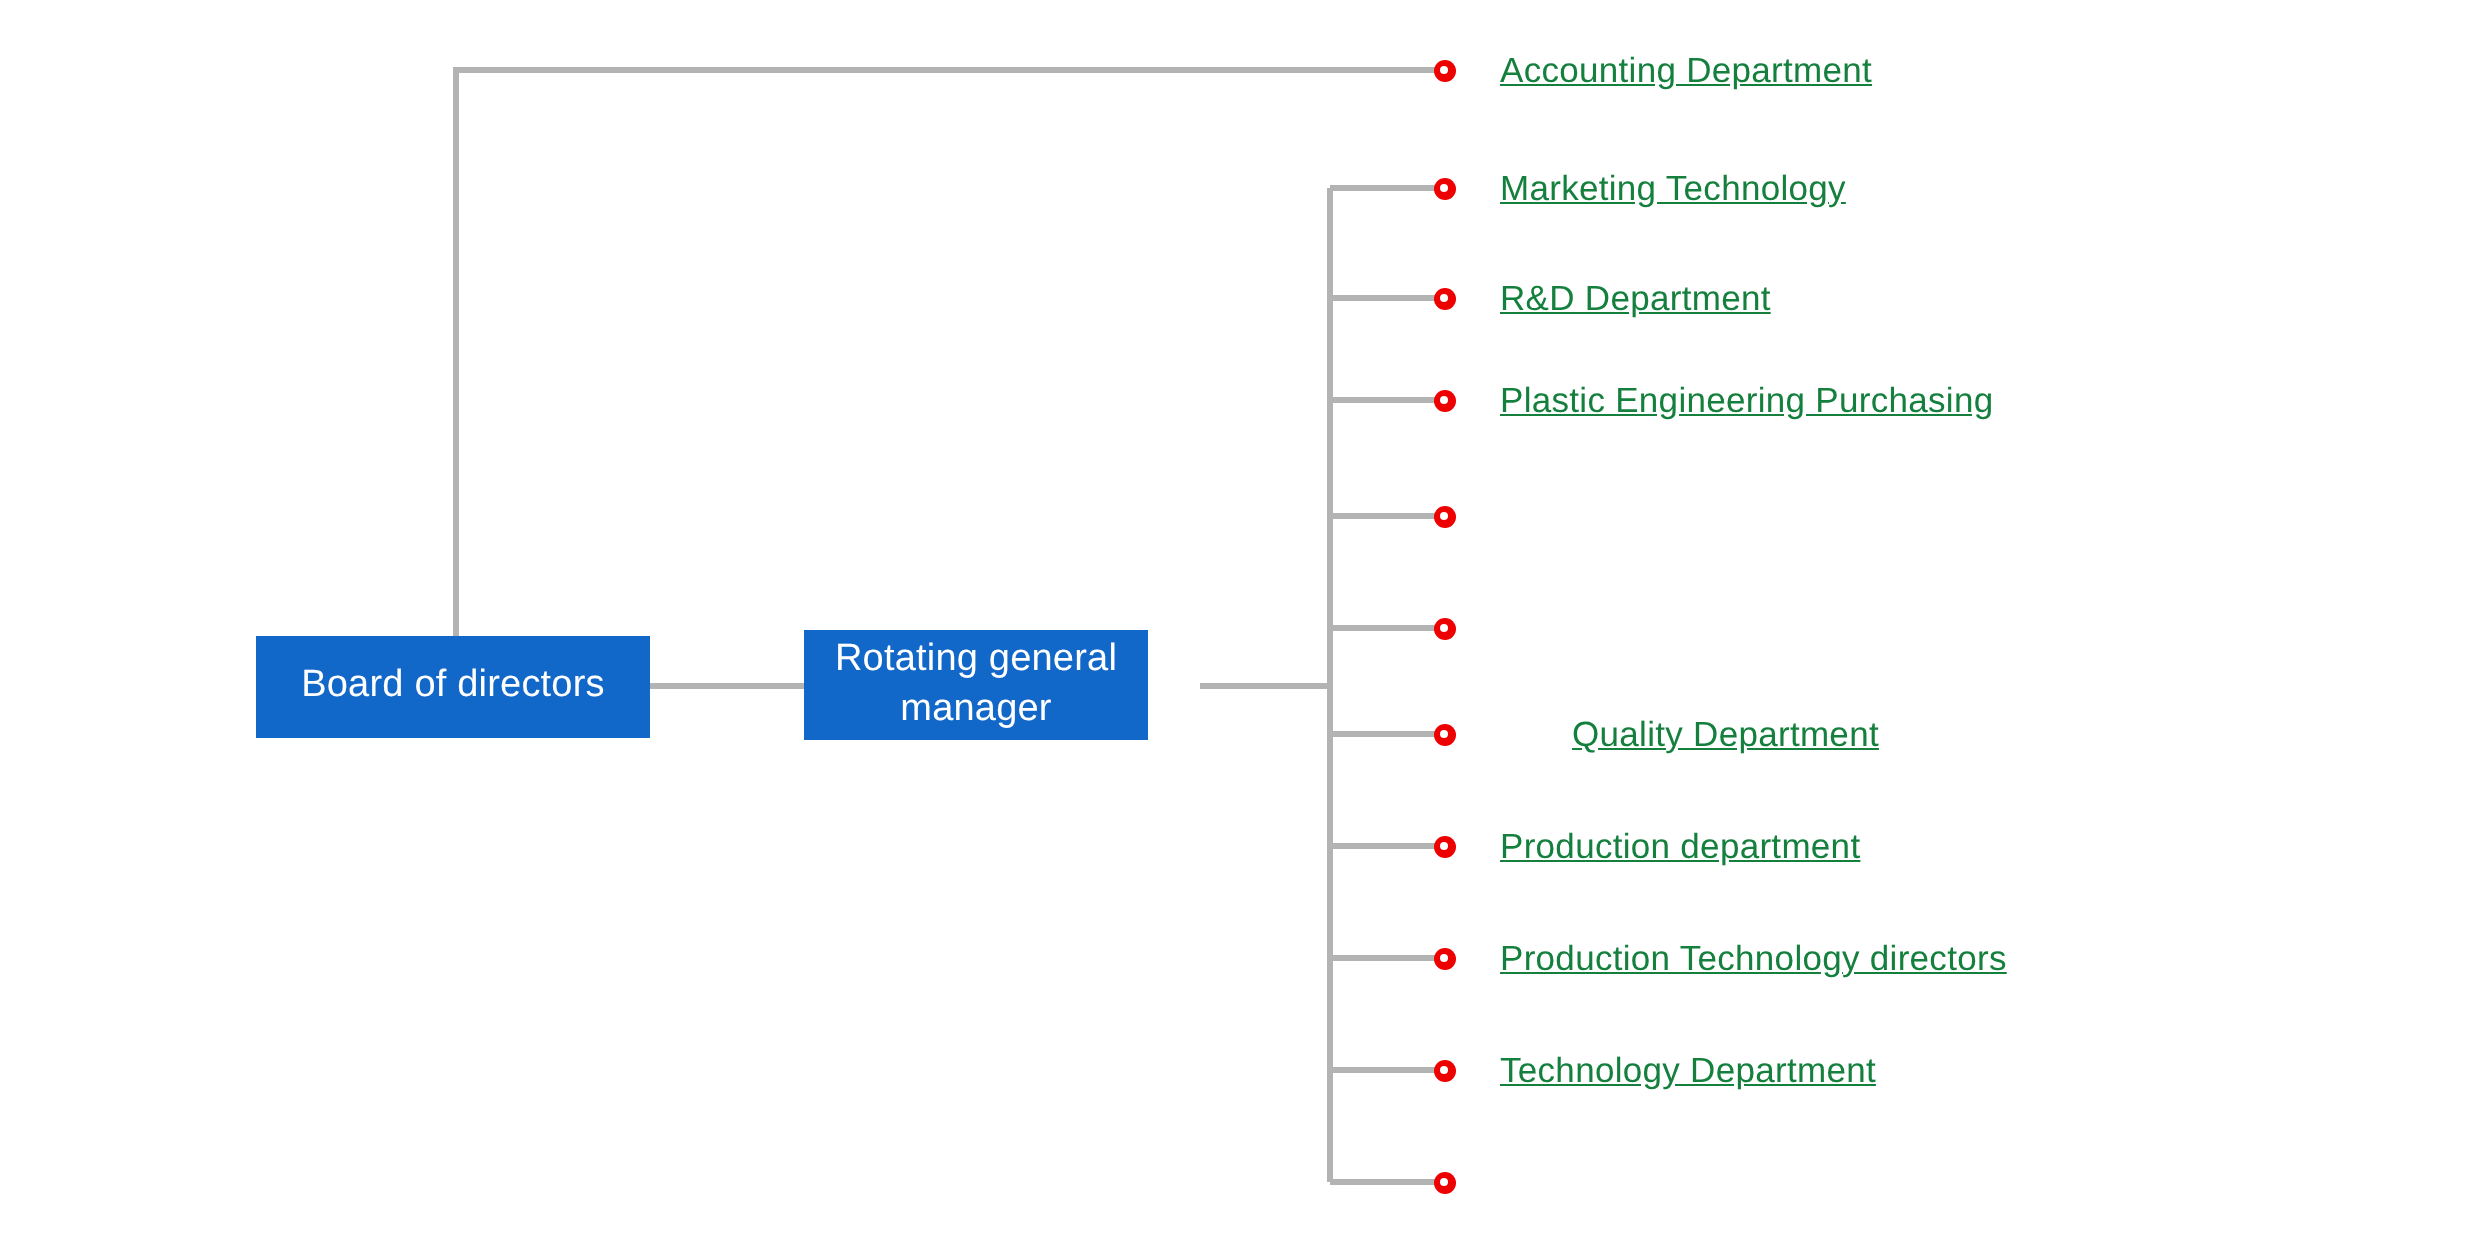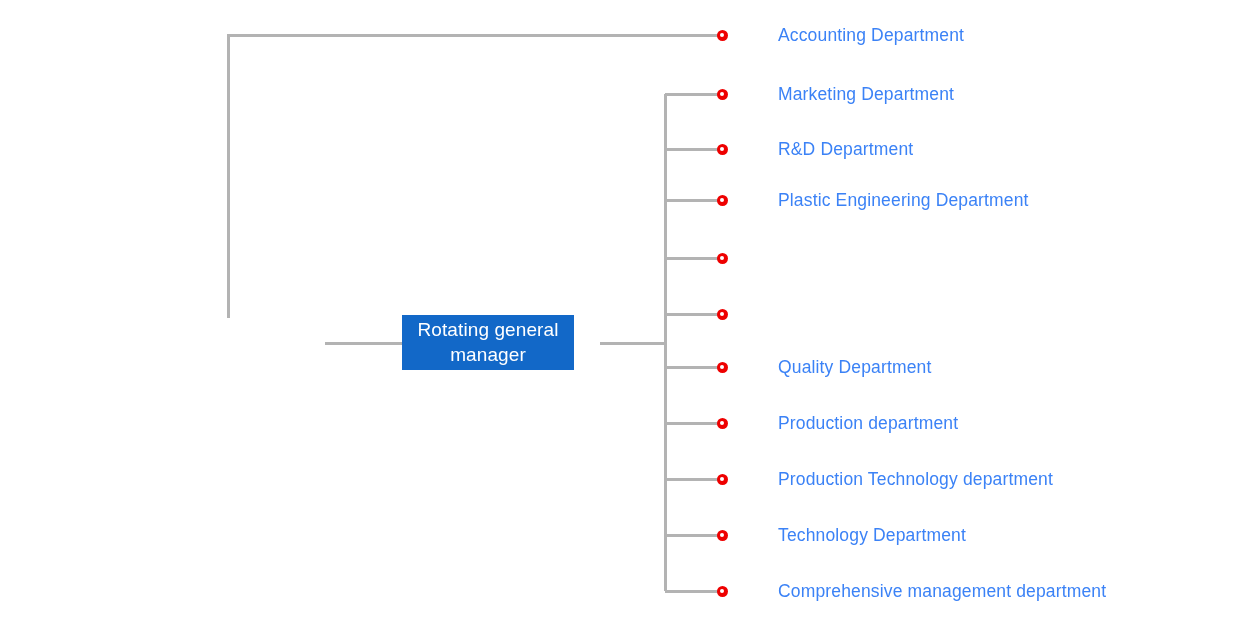--- a/index.html
+++ b/index.html
@@ -50,26 +50,27 @@
     height: 51px;
   }
   #node-manager {
     left: 402px;
     top: 315px;
     width: 172px;
     height: 55px;
   }
   .leaf-label {
     position: absolute;
-    left: 778px;
+    left: 750px;
     font-size: 17.5px;
-    color: #3b82f6;
+    color: #15803d;
     white-space: nowrap;
     line-height: 1;
     letter-spacing: 0.15px;
+    text-decoration: underline;
   }
   .marker {
     position: absolute;
     width: 11px;
     height: 11px;
     border-radius: 50%;
     background: #ee0000;
     box-sizing: border-box;
   }
   .marker::after {
@@ -105,49 +106,51 @@
       <path d="M665,258 L722,258"></path>
       <path d="M665,314 L722,314"></path>
       <path d="M665,367 L722,367"></path>
       <path d="M665,423 L722,423"></path>
       <path d="M665,479 L722,479"></path>
       <path d="M665,535 L722,535"></path>
       <path d="M665,591 L722,591"></path>
     </g>
   </svg>
 
+  <div class="node-box" id="node-board">
+    <span>Board of directors</span>
+  </div>
 
   <div class="node-box" id="node-manager">
     <span><span>Rotating general</span><br><span>manager</span></span>
   </div>
 
   <div class="marker" style="left: 716.5px; top: 29.5px;"></div>
   <div class="leaf-label" style="top: 27px;">Accounting Department</div>
 
   <div class="marker" style="left: 716.5px; top: 88.5px;"></div>
-  <div class="leaf-label" style="top: 86px;">Marketing Department</div>
+  <div class="leaf-label" style="top: 86px;">Marketing Technology</div>
 
   <div class="marker" style="left: 716.5px; top: 143.5px;"></div>
   <div class="leaf-label" style="top: 141px;">R&amp;D Department</div>
 
   <div class="marker" style="left: 716.5px; top: 194.5px;"></div>
-  <div class="leaf-label" style="top: 192px;">Plastic Engineering Department</div>
+  <div class="leaf-label" style="top: 192px;">Plastic Engineering Purchasing</div>
 
   <div class="marker" style="left: 716.5px; top: 252.5px;"></div>
 
   <div class="marker" style="left: 716.5px; top: 308.5px;"></div>
 
   <div class="marker" style="left: 716.5px; top: 361.5px;"></div>
-  <div class="leaf-label" style="top: 359px;">Quality Department</div>
+  <div class="leaf-label" style="top: 359px; margin-left: 36px;">Quality Department</div>
 
   <div class="marker" style="left: 716.5px; top: 417.5px;"></div>
   <div class="leaf-label" style="top: 415px; text-align: right;">Production department</div>
 
   <div class="marker" style="left: 716.5px; top: 473.5px;"></div>
-  <div class="leaf-label" style="top: 471px;">Production Technology department</div>
+  <div class="leaf-label" style="top: 471px;">Production Technology directors</div>
 
   <div class="marker" style="left: 716.5px; top: 529.5px;"></div>
   <div class="leaf-label" style="top: 527px;">Technology Department</div>
 
   <div class="marker" style="left: 716.5px; top: 585.5px;"></div>
-  <div class="leaf-label" style="top: 583px;">Comprehensive management department</div>
 
 </div>
 
 </body></html>

